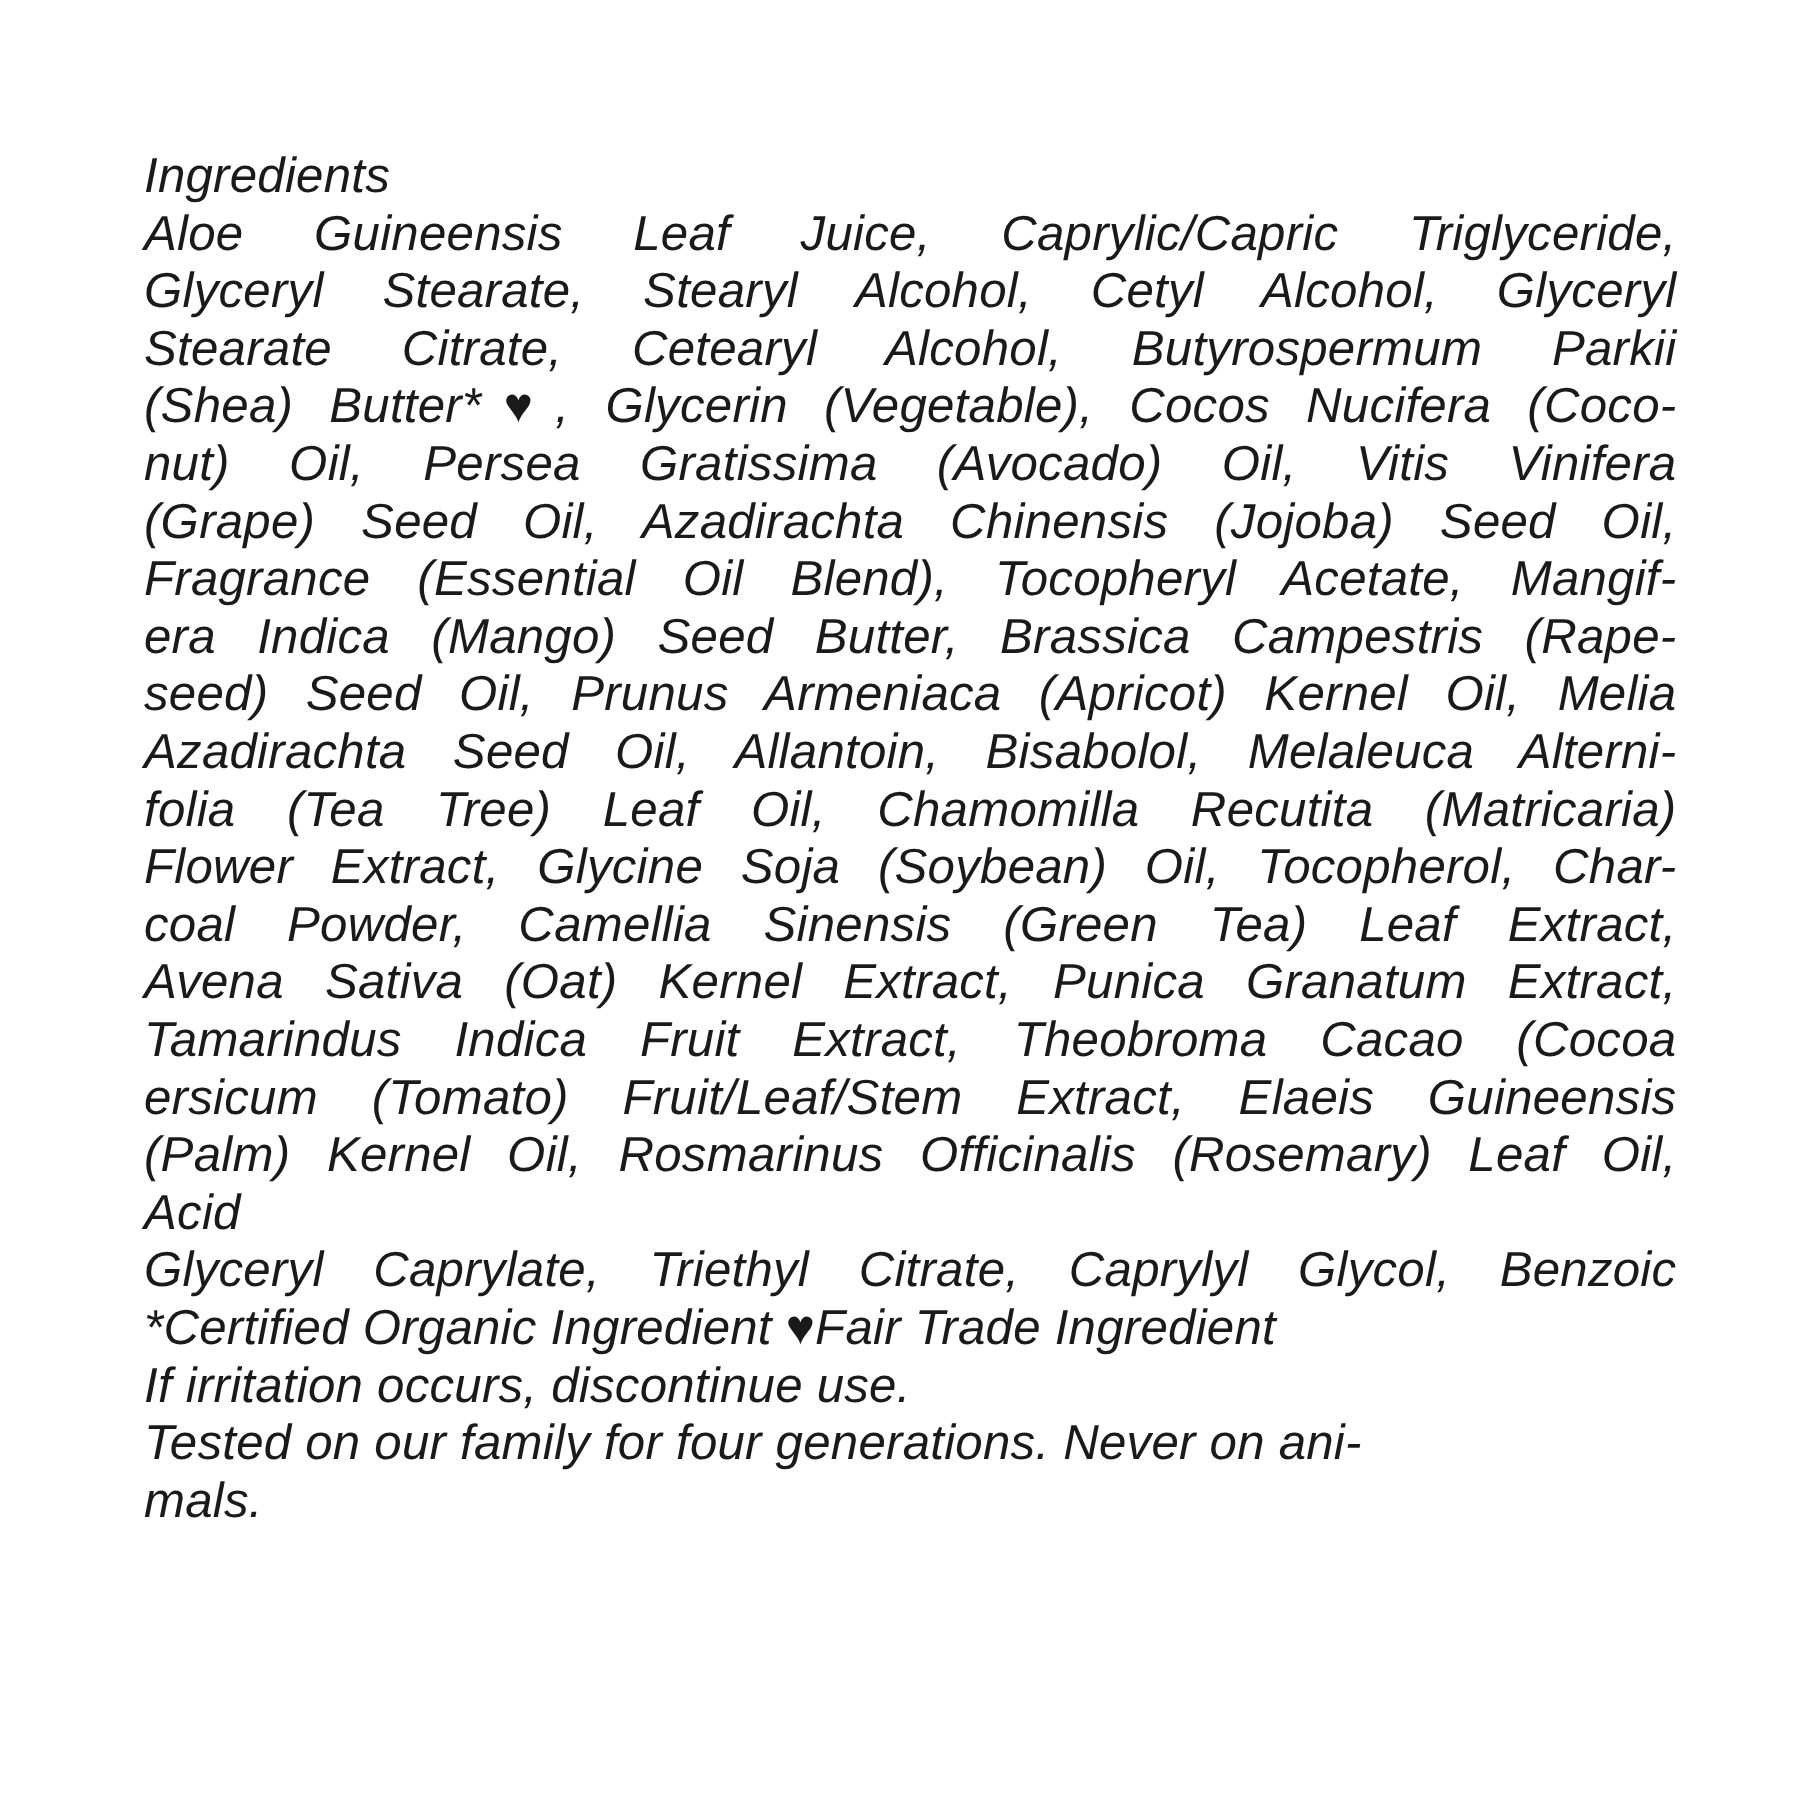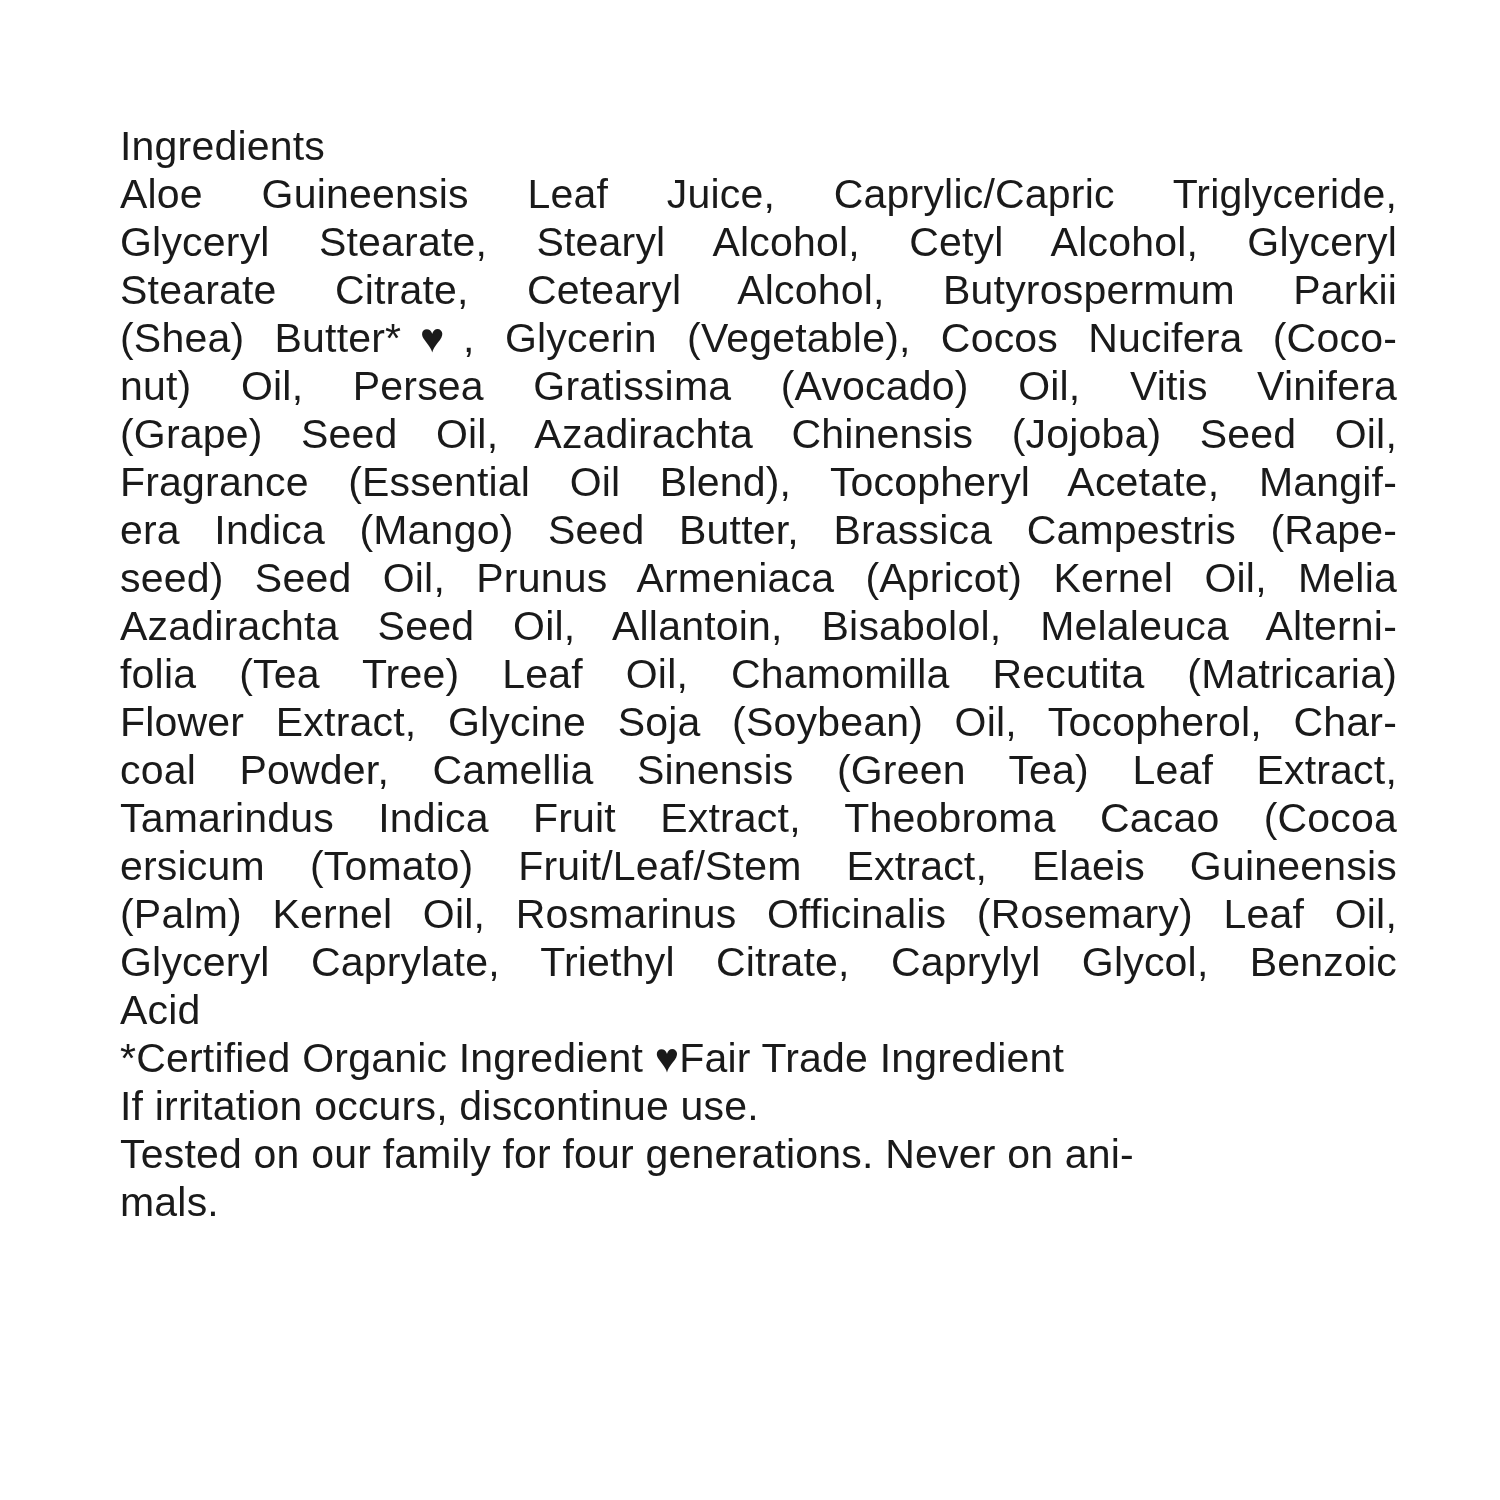--- a/index.html
+++ b/index.html
@@ -8,20 +8,21 @@
     background: #ffffff;
   }
   .page {
     position: relative;
     width: 1500px;
     height: 1500px;
     background: #ffffff;
     overflow: hidden;
     font-family: "Liberation Sans", "DejaVu Sans", sans-serif;
     color: #1a1a1a;
+    font-style: italic;
   }
   .label-text {
     position: absolute;
     left: 120px;
     top: 122px;
     width: 1277px;
     font-size: 41px;
     line-height: 48px;
     font-weight: 400;
     letter-spacing: 0.2px;
@@ -53,25 +54,26 @@
         <div class="line justified">(Shea) Butter*♥, Glycerin (Vegetable), Cocos Nucifera (Coco-</div>
         <div class="line justified">nut) Oil, Persea Gratissima (Avocado) Oil, Vitis Vinifera</div>
         <div class="line justified">(Grape) Seed Oil, Azadirachta Chinensis (Jojoba) Seed Oil,</div>
         <div class="line justified">Fragrance (Essential Oil Blend), Tocopheryl Acetate, Mangif-</div>
         <div class="line justified">era Indica (Mango) Seed Butter, Brassica Campestris (Rape-</div>
         <div class="line justified">seed) Seed Oil, Prunus Armeniaca (Apricot) Kernel Oil, Melia</div>
         <div class="line justified">Azadirachta Seed Oil, Allantoin, Bisabolol, Melaleuca Alterni-</div>
         <div class="line justified">folia (Tea Tree) Leaf Oil, Chamomilla Recutita (Matricaria)</div>
         <div class="line justified">Flower Extract, Glycine Soja (Soybean) Oil, Tocopherol, Char-</div>
         <div class="line justified">coal Powder, Camellia Sinensis (Green Tea) Leaf Extract,</div>
+        <div class="line justified">Avena Sativa (Oat) Kernel Extract, Punica Granatum Extract,</div>
         <div class="line justified">Tamarindus Indica Fruit Extract, Theobroma Cacao (Cocoa</div>
         <div class="line justified">ersicum (Tomato) Fruit/Leaf/Stem Extract, Elaeis Guineensis</div>
         <div class="line justified">(Palm) Kernel Oil, Rosmarinus Officinalis (Rosemary) Leaf Oil,</div>
+        <div class="line">Acid</div>
         <div class="line justified">Glyceryl Caprylate, Triethyl Citrate, Caprylyl Glycol, Benzoic</div>
-        <div class="line">Acid</div>
       </div>
     <div id="footnotes">
         <div class="line">*Certified Organic Ingredient ♥Fair Trade Ingredient</div>
         <div class="line">If irritation occurs, discontinue use.</div>
         <div class="line">Tested on our family for four generations. Never on ani-</div>
         <div class="line">mals.</div>
       </div>
   </div>
 </div>
 

